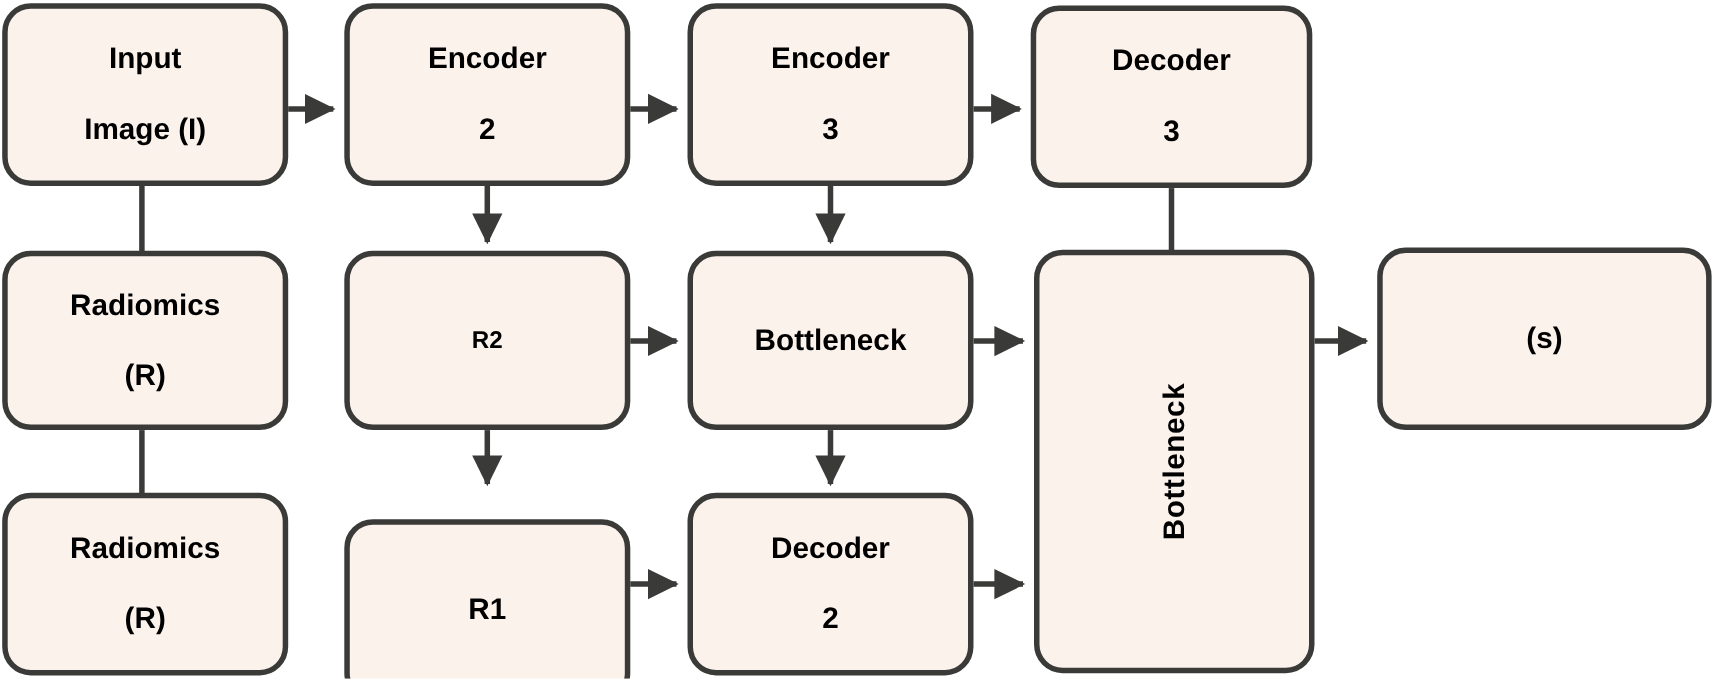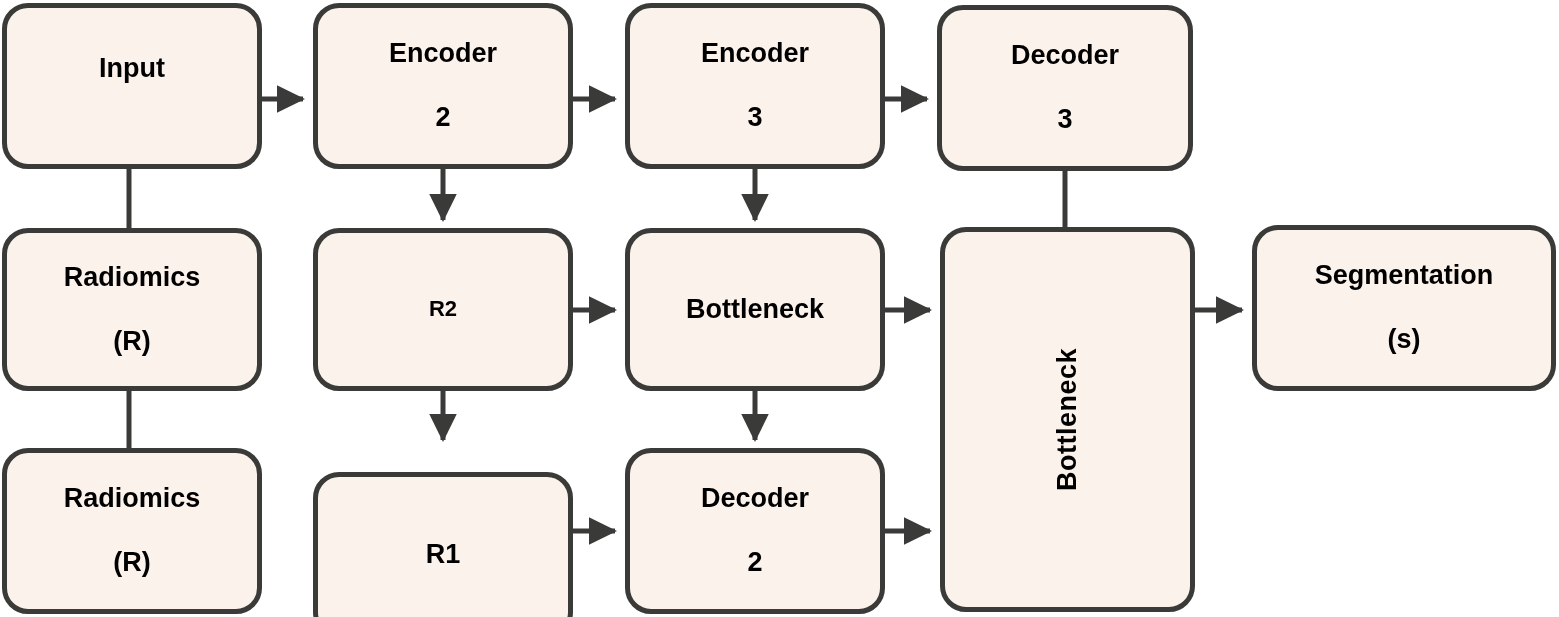--- a/index.html
+++ b/index.html
@@ -98,20 +98,21 @@
 
     <line x1="1195" y1="310" x2="1242" y2="310" stroke="#3A3A38" stroke-width="5" marker-end="url(#arrowhead)"></line>
 
     <line x1="573" y1="531" x2="615" y2="531" stroke="#3A3A38" stroke-width="5" marker-end="url(#arrowhead)"></line>
 
     <line x1="885" y1="531" x2="930" y2="531" stroke="#3A3A38" stroke-width="5" marker-end="url(#arrowhead)"></line>
   </svg>
 
   <div class="node two-line" style="left:2px; top:3px; width:260px; height:166px; font-size:27px;">
     <span class="line1">Input</span>
+    <span class="line2">Image (I)</span>
   </div>
 
   <div class="node two-line" style="left:313px; top:3px; width:260px; height:166px; font-size:27px;">
     <span class="line1">Encoder</span>
     <span class="line2">2</span>
   </div>
 
   <div class="node two-line" style="left:625px; top:3px; width:260px; height:166px; font-size:27px;">
     <span class="line1">Encoder</span>
     <span class="line2">3</span>
@@ -135,21 +136,20 @@
   <div class="node one-line" style="left:625px; top:228px; width:260px; height:163px; font-size:27px;">
     <span class="line1">Bottleneck</span>
 
   </div>
 
   <div class="node vertical" style="left:940px; top:227px; width:255px; height:385px; font-size:27px;">
     <span class="vlabel">Bottleneck</span>
   </div>
 
   <div class="node two-line" style="left:1252px; top:225px; width:304px; height:166px; font-size:27px;">
-    <span class="line1">Segmentation</span>
     <span class="line2">(s)</span>
   </div>
 
   <div class="node two-line" style="left:2px; top:448px; width:260px; height:166px; font-size:27px;">
     <span class="line1">Radiomics</span>
     <span class="line2">(R)</span>
   </div>
 
   <div class="node one-line" style="left:313px; top:448px; width:260px; height:166px; font-size:27px;margin-top:24px;">
     <span class="line1">R1</span>

